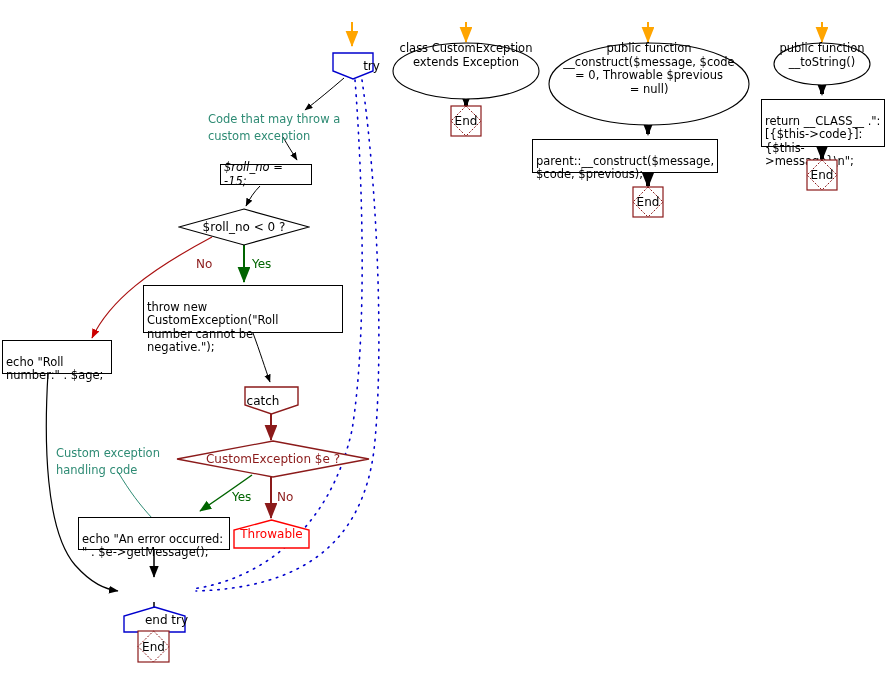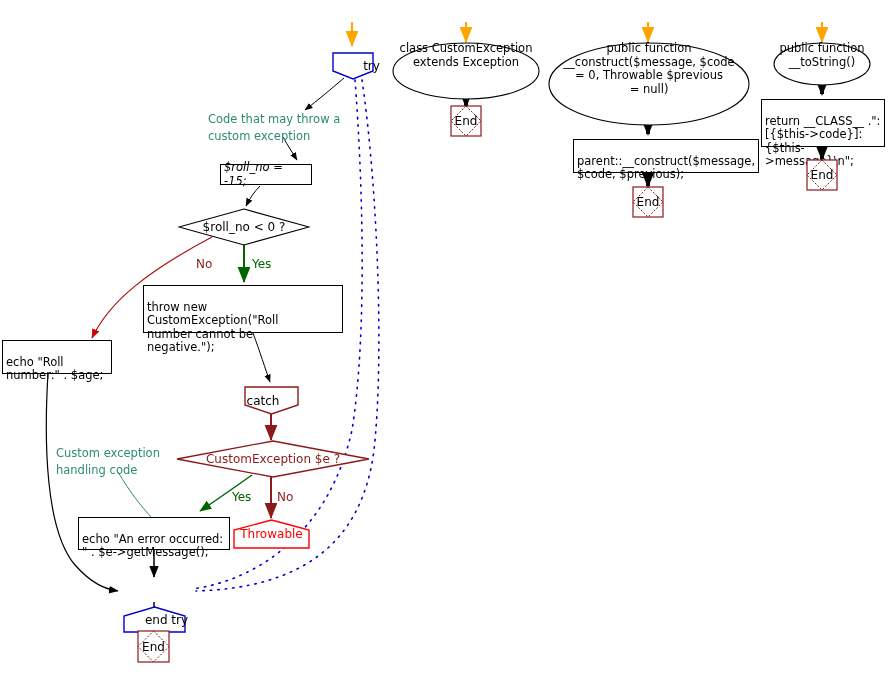--- a/index.html
+++ b/index.html
@@ -281,21 +281,21 @@
   <div class="node ellipse" style="left:548px; top:42px; width:202px; height:84px;">
     <svg width="202" height="84" viewBox="0 0 202 84">
       <ellipse cx="101" cy="42" rx="100" ry="41" fill="#ffffff" stroke="#000000" stroke-width="1.1"></ellipse>
     </svg>
     <span>public function
 __construct($message, $code
 = 0, Throwable $previous
 = null)</span>
   </div>
 
-  <div class="node proc" style="left:573px; top:139px; width:186px; height:34px;">
+  <div class="node proc" style="left:532px; top:139px; width:186px; height:34px;">
     <span>parent::__construct($message,
 $code, $previous);</span>
   </div>
 
   <div class="node endnode" style="left:632px; top:186px; width:32px; height:32px;">
     <svg width="32" height="32" viewBox="0 0 32 32">
       <rect x="1" y="1" width="30" height="30" fill="#ffffff" stroke="#8b1a1a" stroke-width="1.2"></rect>
       <polygon points="16,1 31,16 16,31 1,16" fill="none" stroke="#8b1a1a" stroke-width="1" stroke-dasharray="2 1.6"></polygon>
     </svg>
     <span>End</span>

